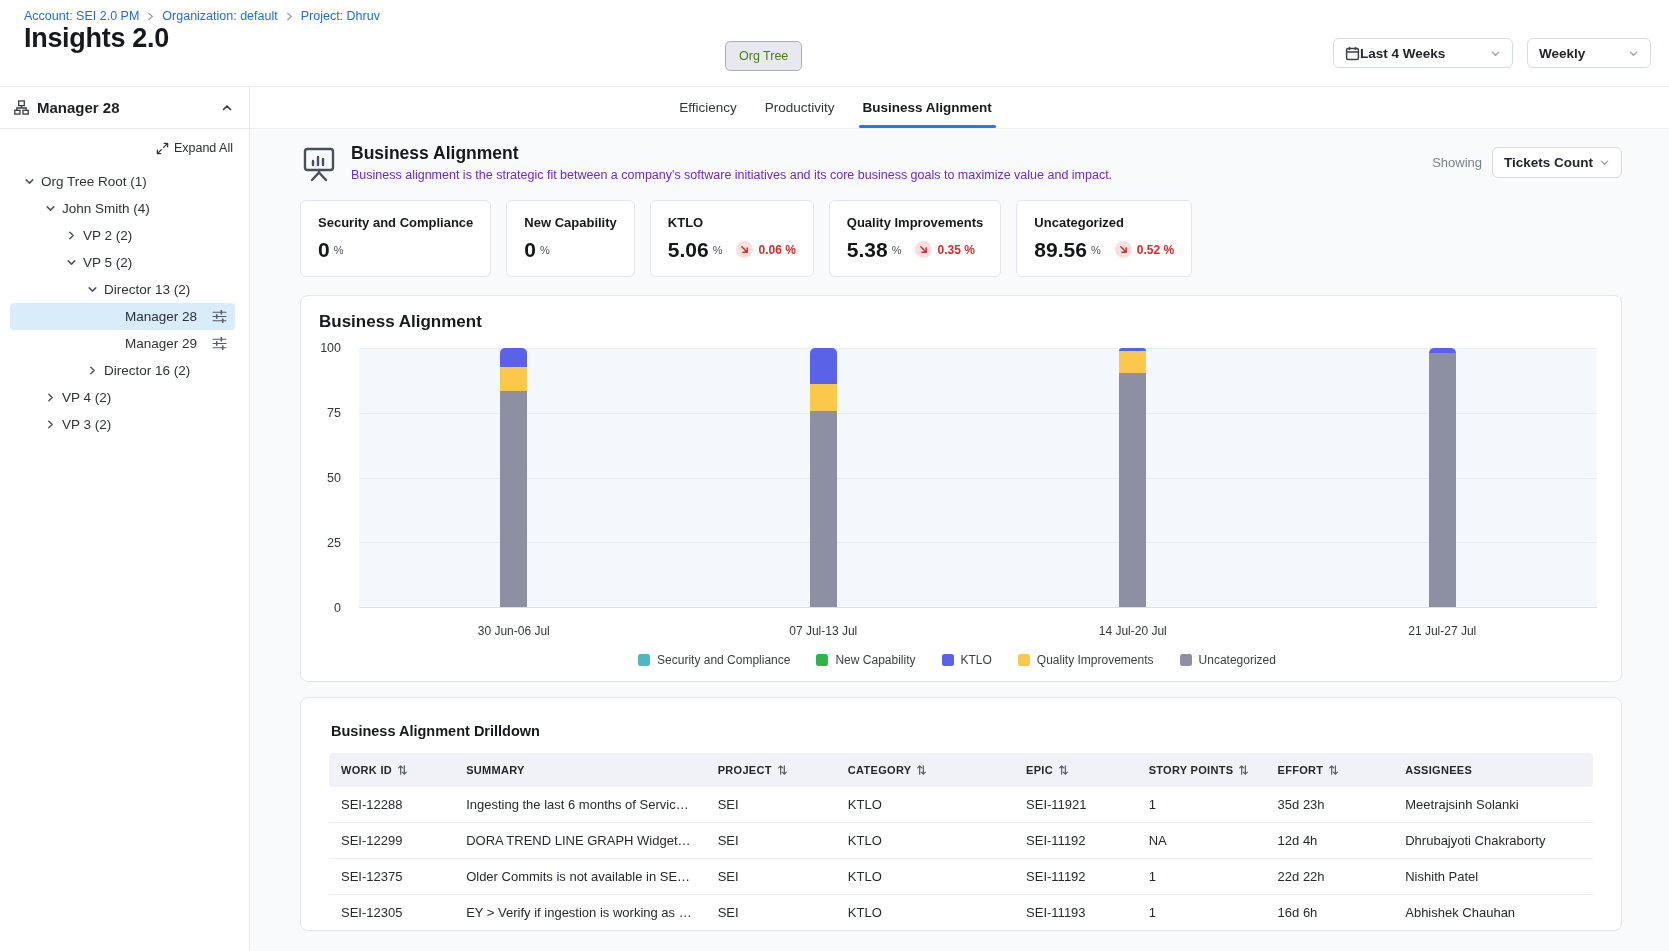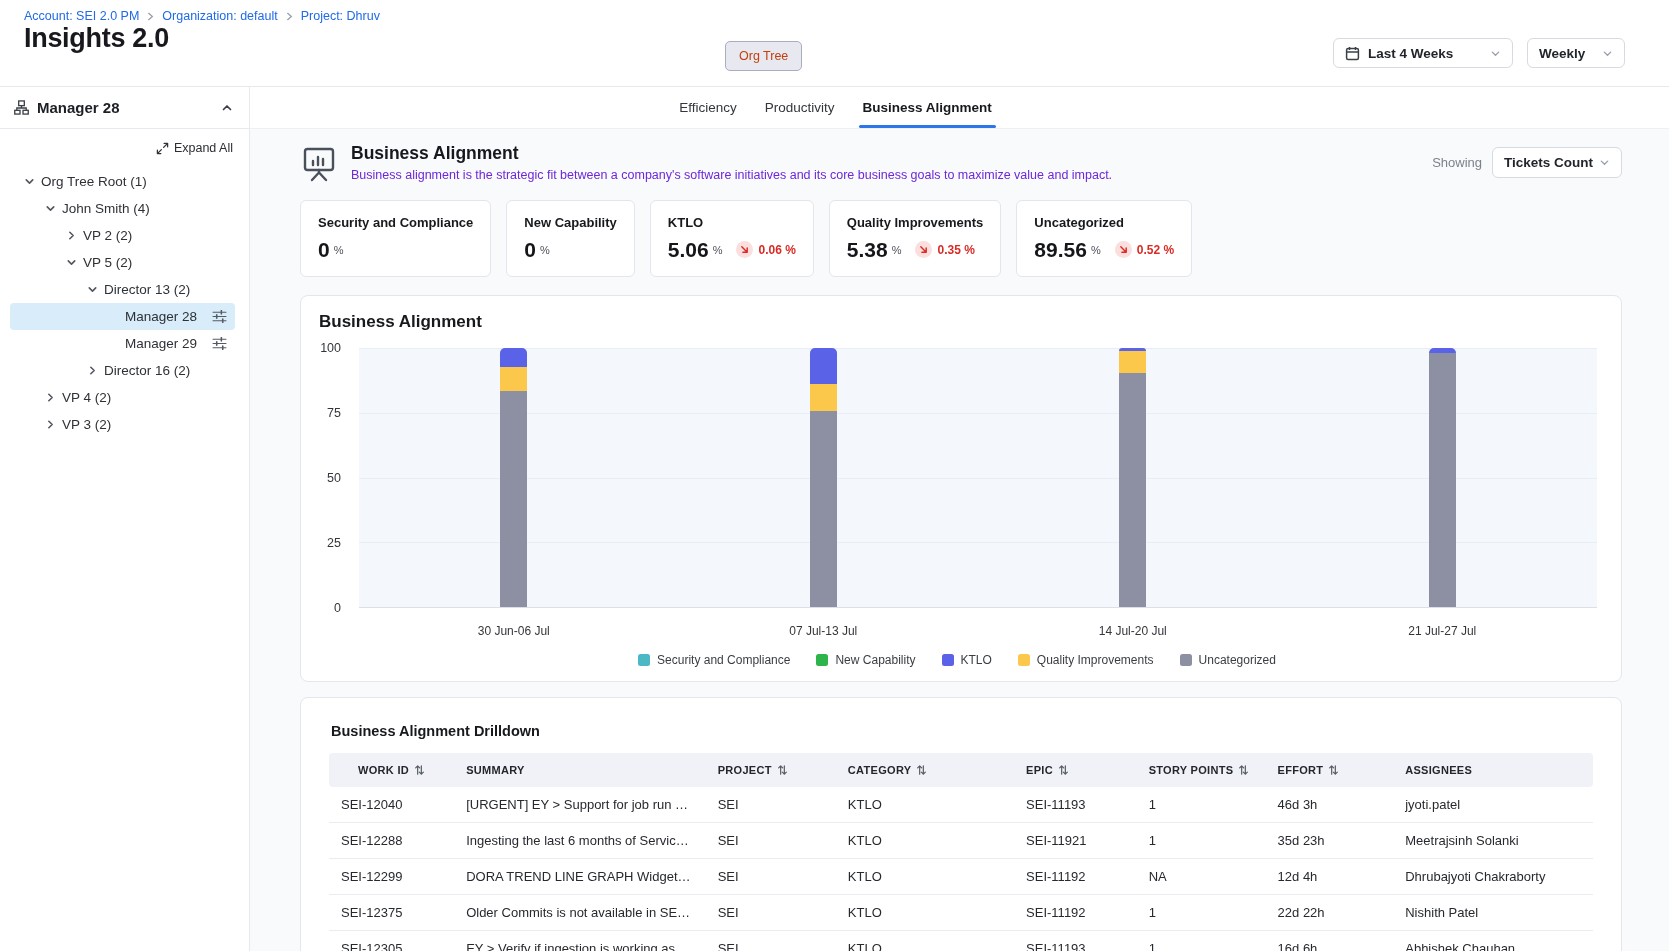--- a/index.html
+++ b/index.html
@@ -7,28 +7,28 @@
     background:#fff; font-family:"Liberation Sans", sans-serif; color:#1c1f24; }
 
   
   .topbar { position:relative; height:86px; padding:9px 24px 0; background:#fff; }
   .breadcrumb { display:flex; align-items:center; gap:7px; font-size:12.5px; }
   .crumb { color:#1f6ae8; cursor:pointer; }
   .crumb-sep { display:flex; align-items:center; }
   .page-title { font-size:27px; font-weight:700; color:#17191d; letter-spacing:-0.3px; }
   .orgtree-btn { position:absolute; left:725px; top:41px; height:30px; padding:0 13px;
     background:#e7e8f0; border:1px solid #a9aebc; border-radius:5px; font-size:12.5px;
-    font-weight:500; color:#c2410c; display:flex; align-items:center; cursor:pointer; }
+    font-weight:500; color:#4d7c0f; display:flex; align-items:center; cursor:pointer; }
   .top-controls { position:absolute; top:38px; left:1333px; display:flex; gap:14px; }
   .select { height:30px; border:1px solid #d6dae1; border-radius:6px; background:#fff;
     display:flex; align-items:center; padding:0 11px; font-size:13.5px; font-weight:600;
     color:#22252b; cursor:pointer; }
   .select .chev { margin-left:auto; display:flex; }
-  .sel-range { width:180px; gap:8px; }
-  .sel-interval { width:98px; }
+  .sel-range { width:180px; }
+  .sel-interval { width:124px; }
 
   
   .layout { display:flex; border-top:1px solid #e6e9ed; height:865px; }
   .sidebar { width:250px; border-right:1px solid #e6e9ed; background:#fff; flex:none; }
   .side-head { height:42px; display:flex; align-items:center; padding:0 14px; gap:8px;
     border-bottom:1px solid #e6e9ed; }
   .side-title { font-size:15px; font-weight:700; color:#1c1f24; flex:1; }
   .collapse-btn { display:flex; cursor:pointer; padding:2px; }
   .search-wrap { margin:16px 14px 0; height:29px; border:1px solid #ced3da; border-radius:6px;
     display:flex; align-items:center; padding:0 9px; gap:7px; background:#fff; }
@@ -97,21 +97,21 @@
   .legend-item { display:flex; align-items:center; gap:7px; font-size:12px; color:#3a3e44; cursor:pointer; }
   .legend-swatch { width:12px; height:12px; border-radius:2.5px; flex:none; }
 
   
   .table-card { background:#fff; border:1px solid #e3e6eb; border-radius:8px; margin-top:15px;
     padding:13px 28px 0; }
   .table-title { font-size:14.5px; font-weight:700; color:#17191d; margin:12px 0 14px 2px; }
   table { width:100%; border-collapse:collapse; table-layout:fixed; }
   thead th { background:#f1f2f7; text-align:left; font-size:11px; font-weight:700; color:#24262c;
     letter-spacing:0.3px; padding:11px 12px; white-space:nowrap; }
-  thead th:first-child { border-radius:4px 0 0 4px;text-align:center; }
+  thead th:first-child { border-radius:4px 0 0 4px; }
   thead th:last-child { border-radius:0 4px 4px 0; }
   th .sort { vertical-align:-2px; margin-left:5px; }
   tbody td { font-size:13px; color:#26292e; padding:10px 12px; border-top:1px solid #eaecf1;
     white-space:nowrap; overflow:hidden; text-overflow:ellipsis; }
   tbody tr:first-child td { border-top:none; }
 </style>
 </head>
 <body>
 
 <div class="topbar">
@@ -478,30 +478,20 @@
                       <path d="M4 11 V2 M4 2 L1.8 4.2 M4 2 L6.2 4.2 M8 2 V11 M8 11 L5.8 8.8 M8 11 L10.2 8.8"></path>
                     </svg></th>
                   <th>EFFORT<svg class="sort" width="11" height="12" viewBox="0 0 12 13" fill="none" stroke="#555b64" stroke-width="1.3" stroke-linecap="round" stroke-linejoin="round">
                       <path d="M4 11 V2 M4 2 L1.8 4.2 M4 2 L6.2 4.2 M8 2 V11 M8 11 L5.8 8.8 M8 11 L10.2 8.8"></path>
                     </svg></th>
                   <th>ASSIGNEES</th>
                 </tr>
               </thead>
             <tbody id="tbody">
                 <tr>
-                  <td>SEI-12040</td>
-                  <td>[URGENT] EY &gt; Support for job run par...</td>
-                  <td>SEI</td>
-                  <td>KTLO</td>
-                  <td>SEI-11193</td>
-                  <td>1</td>
-                  <td>46d 3h</td>
-                  <td>jyoti.patel</td>
-                </tr>
-                <tr>
                   <td>SEI-12288</td>
                   <td>Ingesting the last 6 months of ServiceN...</td>
                   <td>SEI</td>
                   <td>KTLO</td>
                   <td>SEI-11921</td>
                   <td>1</td>
                   <td>35d 23h</td>
                   <td>Meetrajsinh Solanki</td>
                 </tr>
                 <tr>

